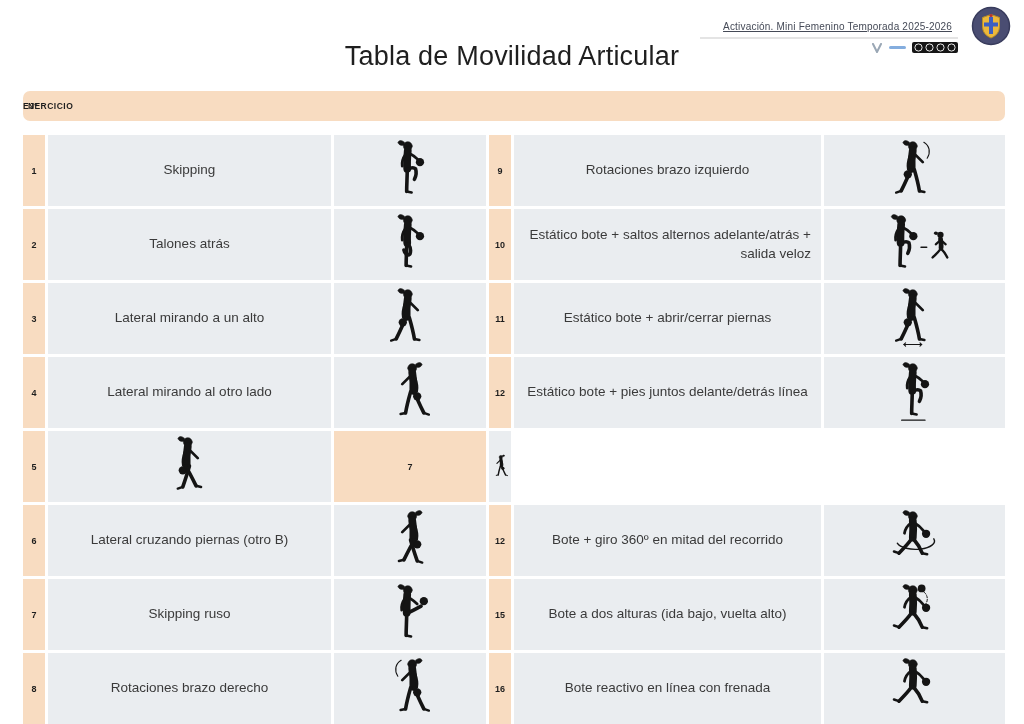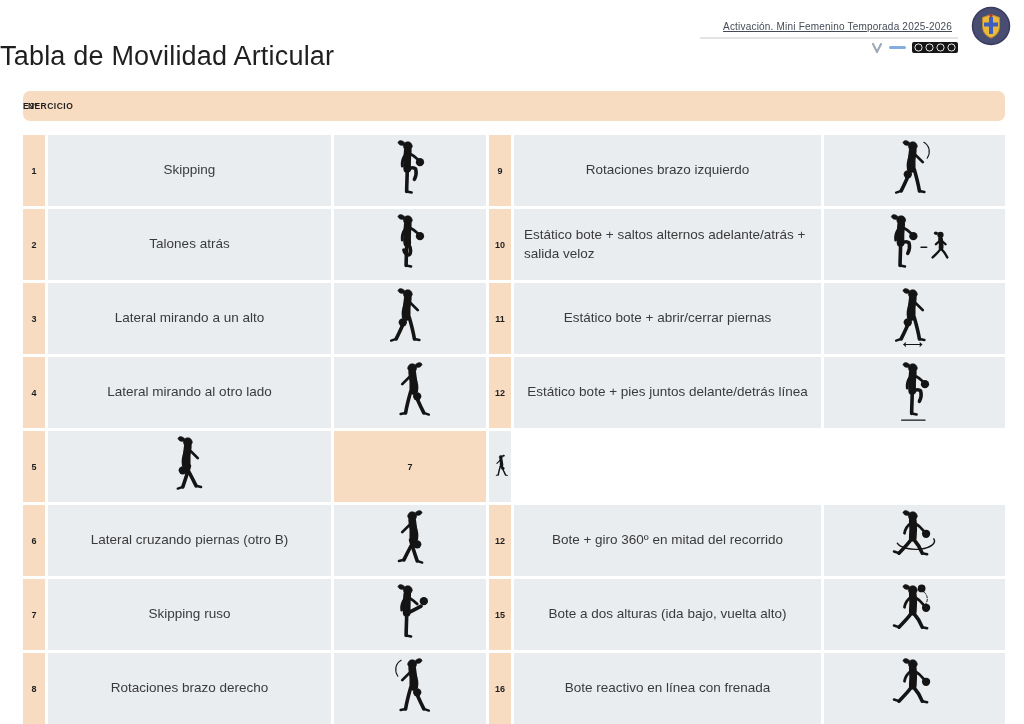--- a/index.html
+++ b/index.html
@@ -20,21 +20,21 @@
   }
   .tagline-rule{
     position:absolute;top:37px;left:700px;width:258px;height:1.5px;background:#e4e4e4;
   }
   .marks{
     position:absolute;top:42px;right:66px;display:flex;align-items:center;gap:6px;
   }
   .brand-word{width:17px;height:3.5px;border-radius:2px;background:#6f9fd8;opacity:.85;}
   .crest{position:absolute;top:6px;right:13px;width:40px;height:40px;}
   .page-title{
-    position:absolute;top:41px;left:0;width:100%;
+    position:absolute;top:41px;left:0;width:100%;text-align:center;
     font-size:27px;font-weight:500;color:#1f1f1f;letter-spacing:.2px;
   }
   
   .mob-table{position:absolute;left:23px;top:91px;width:982px;}
   .thead{position:relative;height:30px;background:var(--peach);margin-bottom:14px;border-radius:7px;}
   .thead .no{
     position:absolute;left:5px;top:50%;transform:translateY(-50%);
     font-size:8.5px;font-weight:bold;color:#1e1e1e;
   }
   .thead .ex{
@@ -43,21 +43,21 @@
   }
   .tbody{display:flex;flex-direction:column;gap:3px;}
   .trow{
     display:grid;grid-template-columns:22px 283px 152px 22px 307px 181px;
     column-gap:3px;height:71px;
   }
   .cell{display:flex;align-items:center;justify-content:center;}
   .cell-num{background:var(--peach);font-size:9px;font-weight:bold;color:#1e1e1e;}
   .cell-text{
     background:var(--cell);font-size:13.5px;color:#3a3a3a;
-    text-align:left;line-height:1.4;padding:12px 10px;
+    text-align:right;line-height:1.4;padding:12px 10px;
   }
   .cell-icon{background:var(--cell);}
   .cell-icon svg{height:62px;width:78px;display:block;}
   .cell-icon.w-wide svg{width:102px;}
   .cell-icon.flip svg{transform:scaleX(-1);}
   .defs-hidden{position:absolute;width:0;height:0;overflow:hidden;}
 </style>
 </head>
 <body>
 

